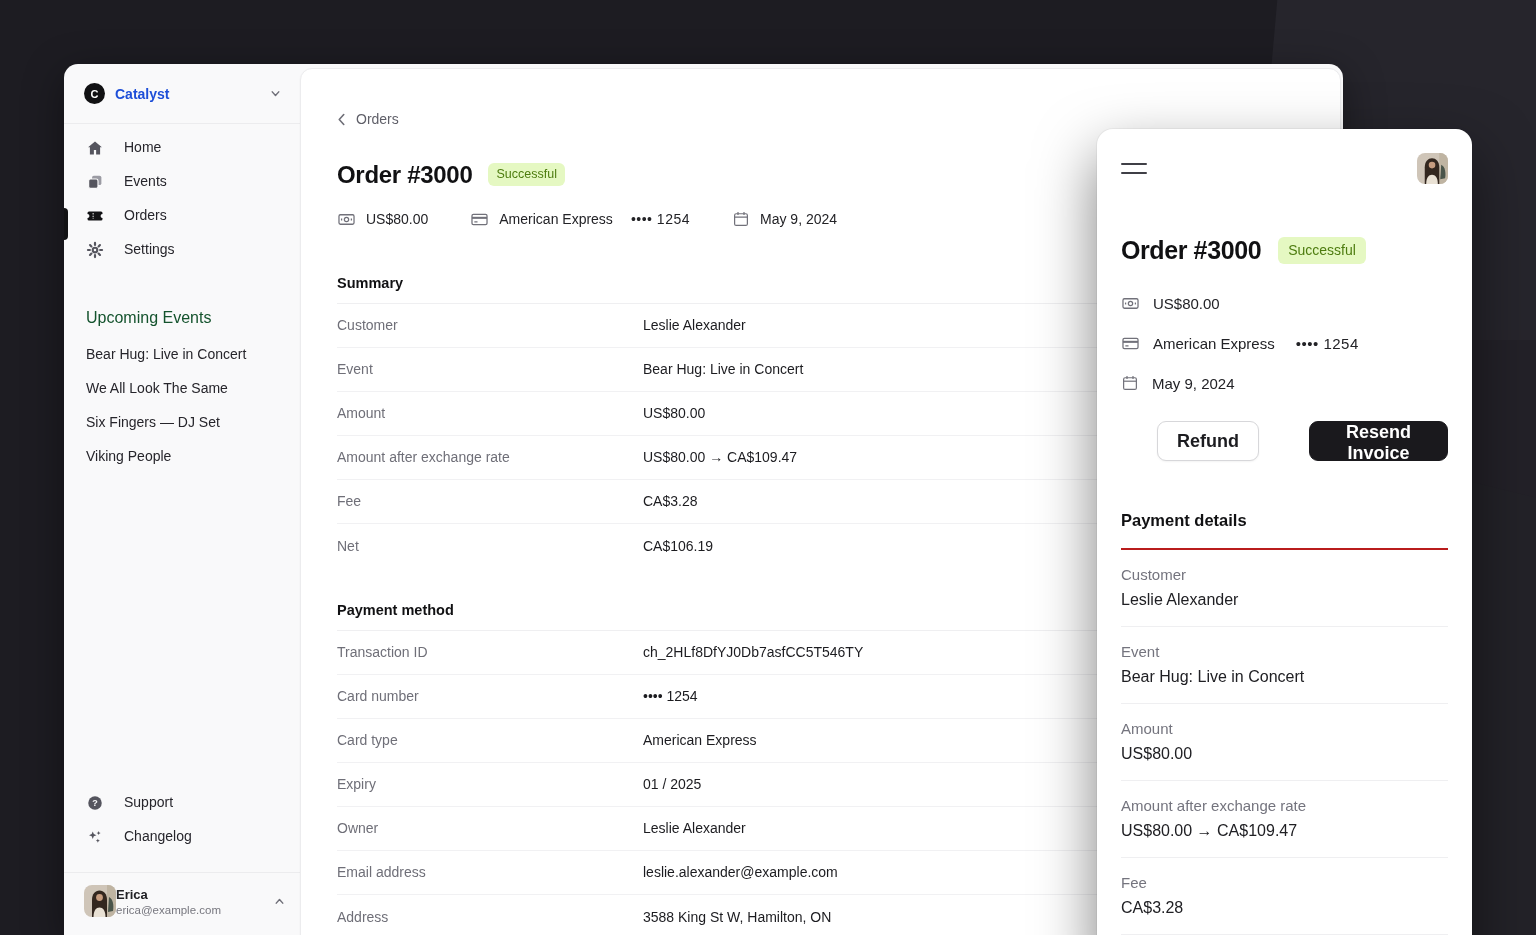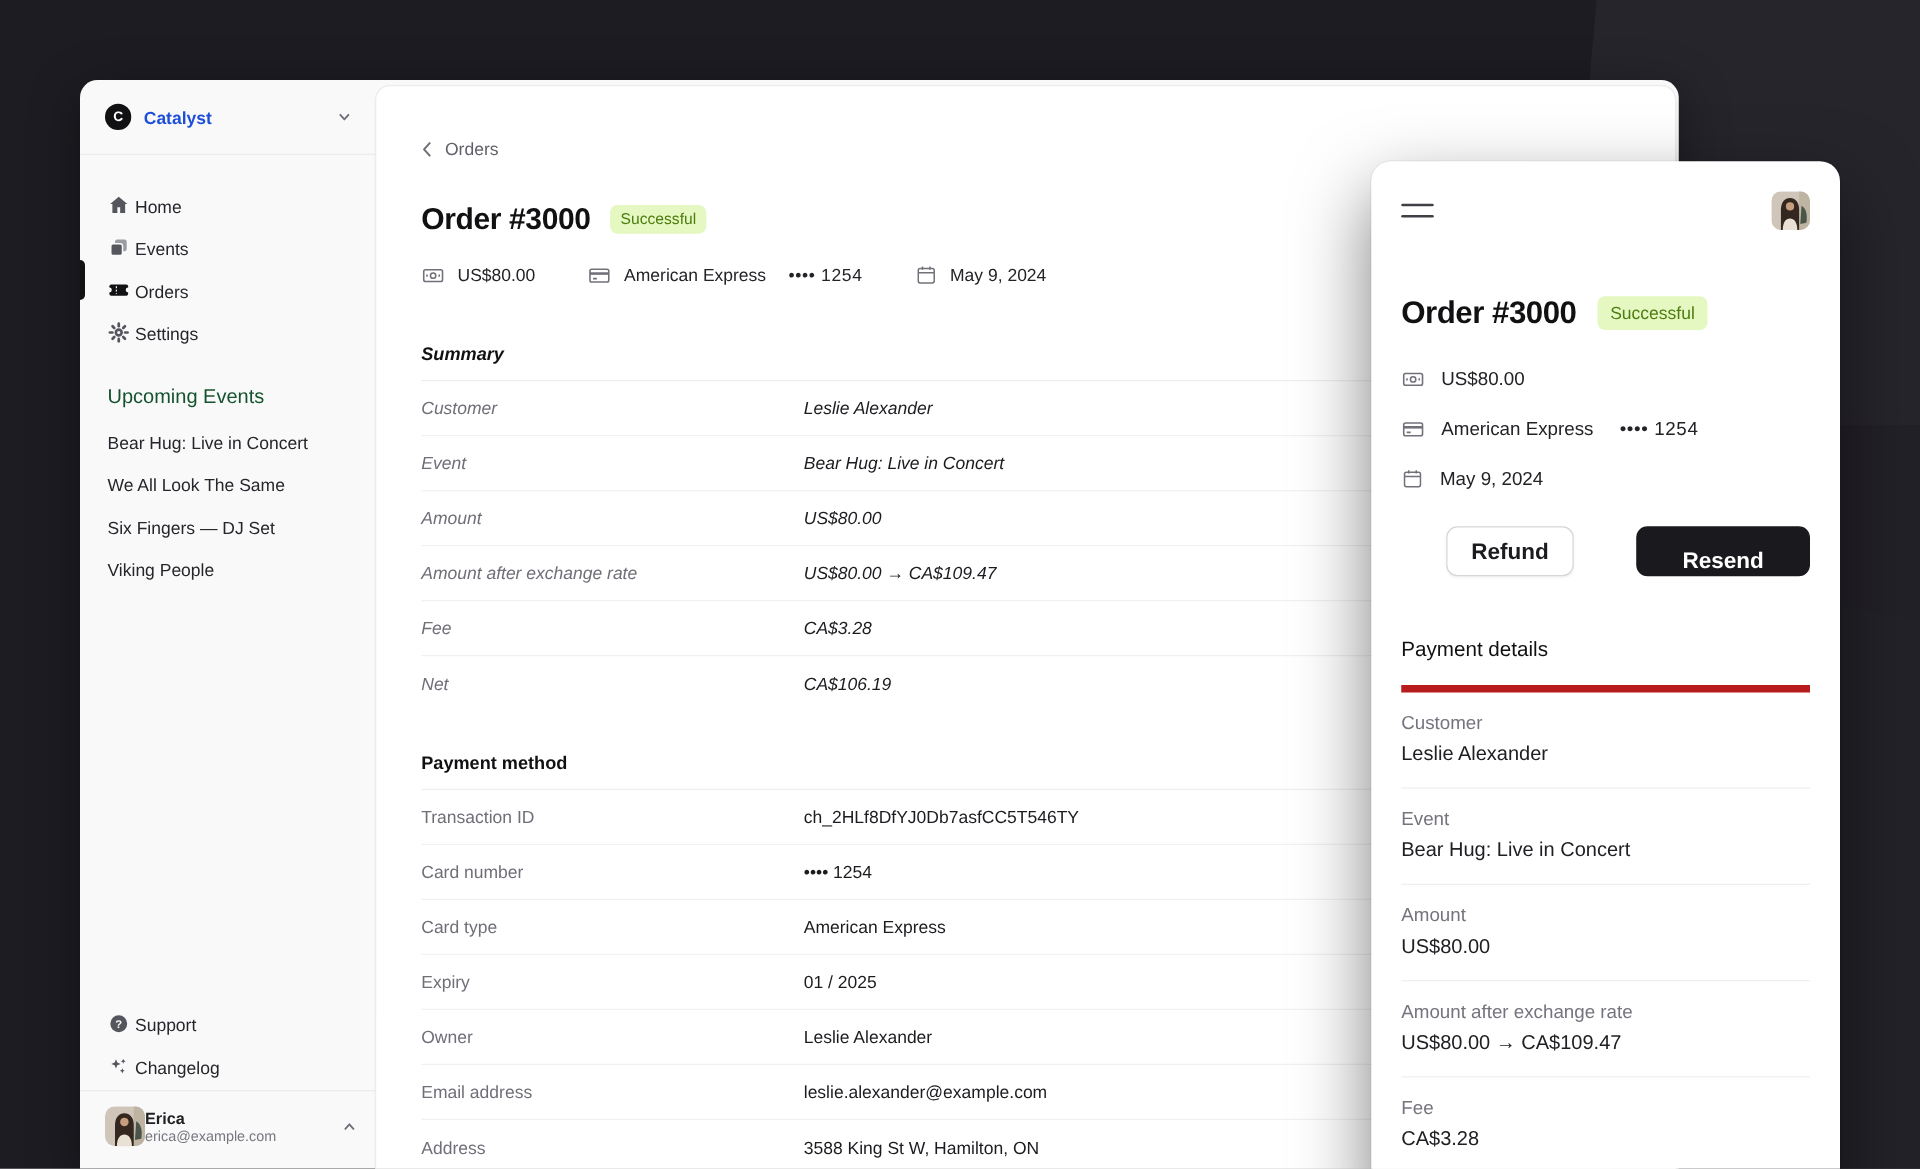--- a/index.html
+++ b/index.html
@@ -33,21 +33,21 @@
     padding:0 18px 0 20px; border-bottom:1px solid #ececee; cursor:pointer;
   }
   .logo-circle {
     width:21px; height:21px; border-radius:50%; background:#111113; color:#fff;
     display:flex; align-items:center; justify-content:center;
     font-size:11px; font-weight:bold;
   }
   .team-name { font-size:14px; font-weight:600; color:#1d4ed8; flex:1; }
   .nav { padding:15px 12px 0; flex:1 1 auto; }
   .nav-item {
-    height:34px; display:flex; align-items:flex-end; gap:4px; padding:0 10px;
+    height:34px; display:flex; align-items:flex-start; gap:20px; padding:0 10px;
     border-radius:8px; font-size:14px; font-weight:500; color:#26252b; cursor:pointer;
   }
   .nav-item svg { flex:0 0 18px; }
   .nav-icon { color:#55555e; }
   .nav-item.active .nav-icon { color:#121214; }
   .active-indicator {
     position:absolute; left:0; top:144px; width:4px; height:32px;
     background:#121214; border-radius:0 4px 4px 0;
   }
   .section-label { margin:34px 10px 10px; font-size:16px; font-weight:500; color:#14532d; }
@@ -82,21 +82,21 @@
   .badge {
     background:#e5f8c2; color:#4d7c0f; font-size:12.5px; font-weight:500;
     padding:3px 8px; border-radius:6px; line-height:1.3;
   }
   .meta-row { margin-top:21px; display:flex; align-items:center; gap:42px; }
   .meta-item { display:flex; align-items:center; gap:10px; font-size:14px; font-weight:500; color:#232327; }
   .meta-item svg { color:#71717a; }
   .meta-last4 { margin-left:8px; letter-spacing:.5px; }
 
   .section-title { font-size:14.5px; font-weight:600; color:#111113; padding-bottom:12px; border-bottom:1px solid #efeff1; }
-  .summary-section { margin-top:46px;font-style:italic; }
+  .summary-section { margin-top:46px; }
   .payment-section { margin-top:34px; }
   .trow { display:flex; min-height:44px; align-items:center; border-bottom:1px solid #f1f1f3; }
   .trow:last-child { border-bottom:none; }
   .payment-section .trow:last-child { border-bottom:none; }
   .tlabel { width:306px; flex:0 0 306px; font-size:14px; color:#6f6f78; }
   .tvalue { font-size:14px; color:#1c1c20; }
 
   
   .overlay-card {
     position:absolute; left:1097px; top:129px; width:375px; height:840px;
@@ -109,22 +109,22 @@
   .menu-icon span + span { margin-top:7px; }
   .overlay-avatar { width:31px; height:31px; border-radius:8px; overflow:hidden; cursor:pointer; }
   .overlay-title-row { margin-top:52px; display:flex; align-items:center; gap:17px; }
   .overlay-title { font-size:25px; font-weight:700; letter-spacing:-.4px; color:#111113; }
   .overlay-badge { font-size:14px; padding:4px 10px; }
   .overlay-meta { margin-top:18px; }
   .overlay-meta .meta-item { height:40px; font-size:15px; font-weight:400; gap:13px; }
   .overlay-buttons { margin-top:18px; display:flex; gap:14px; }
   .btn { height:40px; border-radius:9px; font-size:18px; font-weight:600; font-family:inherit; cursor:pointer;margin-left:36px; }
   .btn-outline { background:#fff; border:1px solid #d7d7da; color:#1c1c20; padding:0 19px; box-shadow:0 1px 2px rgba(0,0,0,.05); }
-  .btn-dark { background:#1a191d; border:1px solid #1a191d; color:#fff; padding:16px 20px; }
-  .details-heading { margin-top:50px; font-size:16.5px; font-weight:400; color:#111113; padding-bottom:18px; border-bottom:6px solid #b91c1c; }
+  .btn-dark { background:#1a191d; border:1px solid #1a191d; color:#fff; padding:0 20px; }
+  .details-heading { margin-top:50px; font-size:16.5px; font-weight:700; color:#111113; padding-bottom:18px; border-bottom:2px solid #b91c1c; }
   .detail-item { border-bottom:1px solid #efeff1; padding:16px 0 17px; }
   .detail-label { font-size:15px; color:#74747e; }
   .detail-value { font-size:16px; color:#202024; margin-top:8px; }
 
   svg { display:block; }
 </style>
 </head>
 <body>
 
 <div class="bg-shape bg-shape1"></div>

